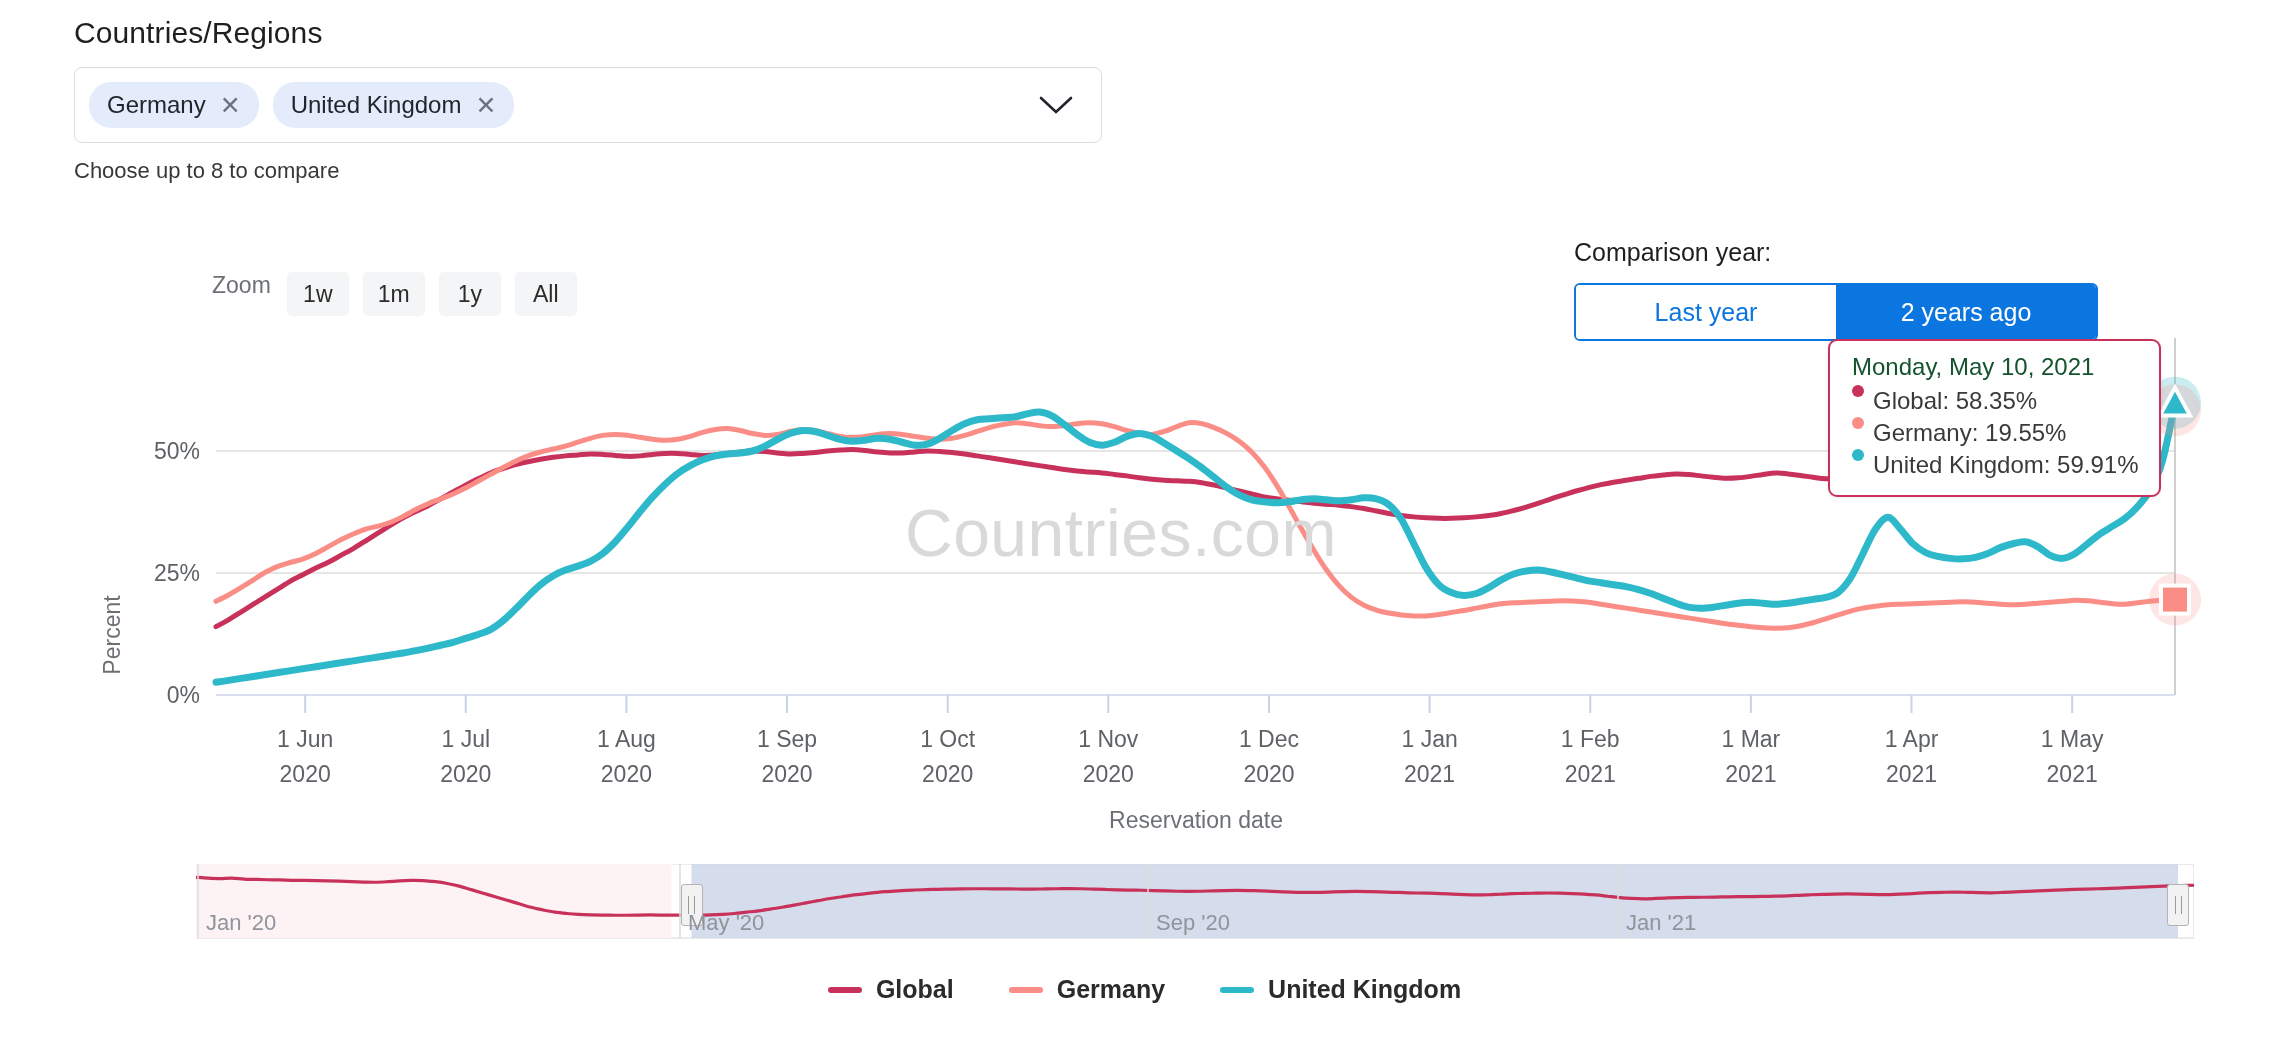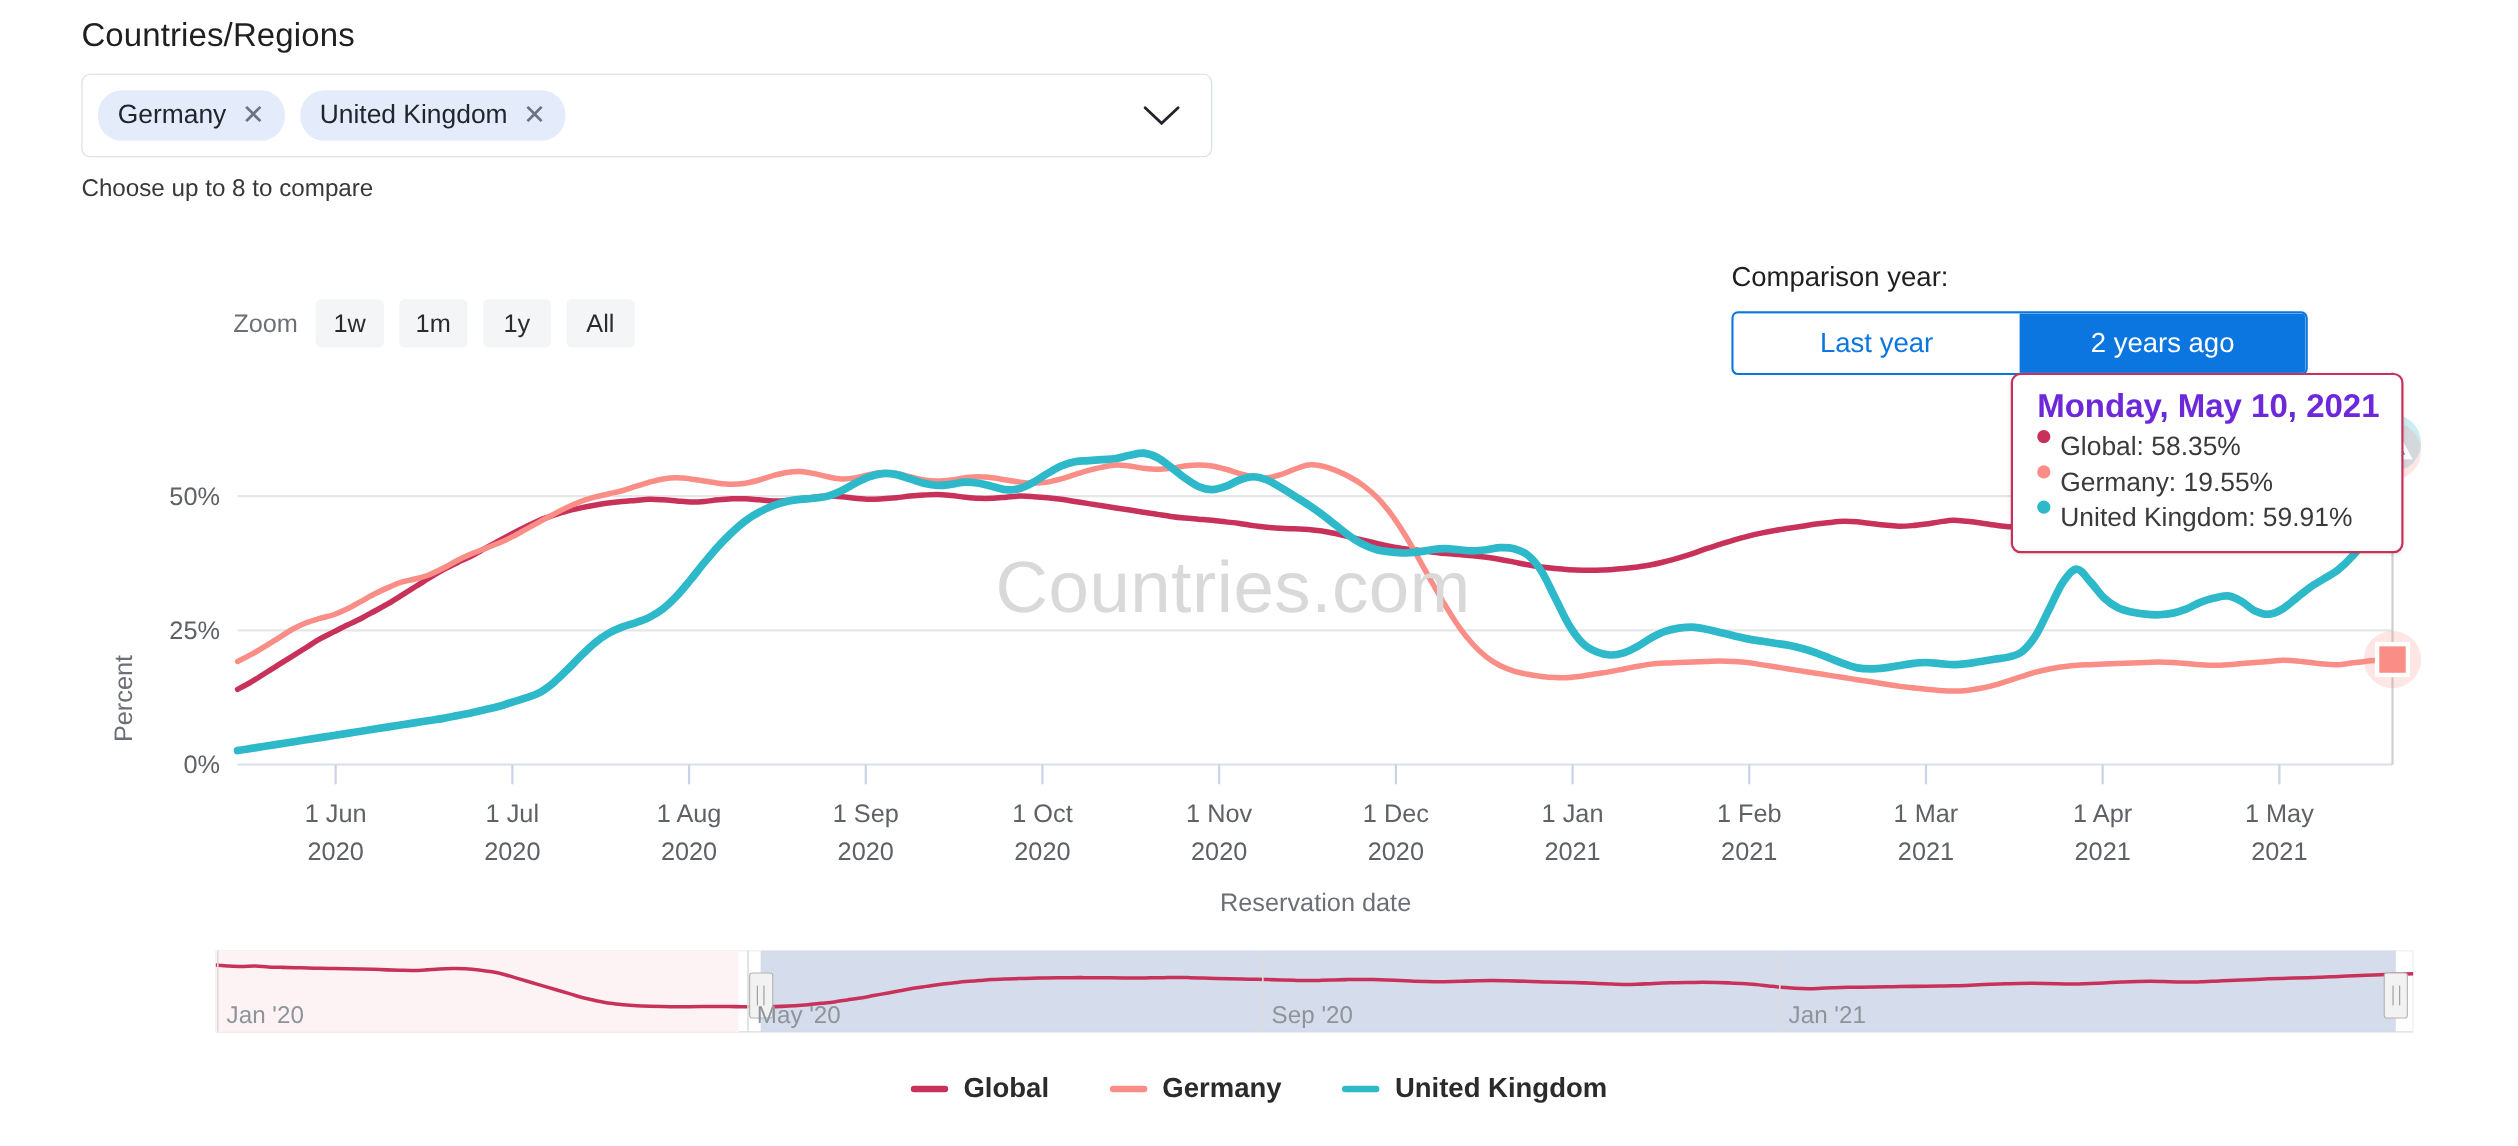--- a/index.html
+++ b/index.html
@@ -55,21 +55,21 @@
     flex:1; display:flex; align-items:center; justify-content:center;
     font-size: 25px; cursor: pointer; border: none;
     font-family: "Liberation Sans", sans-serif;
   }
   .toggle-btn.inactive { background:#ffffff; color:#0b76e0; }
   .toggle-btn.active   { background:#0b76e0; color:#ffffff; }
 
   
   #zoom-block {
     position:absolute; left: 212px; top: 272px;
-    display:flex; align-items:center; gap: 14px;
+    display:flex; align-items:flex-start; gap: 14px;
   }
   #zoom-label { font-size: 23px; color:#6c7076; margin-right: 2px; }
   .zoom-btn {
     background:#f4f5f6; border:none; border-radius:5px;
     height: 44px; min-width: 62px; padding: 0 14px;
     font-size: 23px; color:#2b2b2b; cursor:pointer;
     font-family: "Liberation Sans", sans-serif;
   }
 
   
@@ -84,21 +84,21 @@
     user-select:none; pointer-events:none;
   }
 
   
   #chart-tooltip {
     position:absolute; left: 1828px; top: 339px;
     background:#ffffff; border: 2.5px solid #c8325a; border-radius: 9px;
     padding: 12px 20px 14px 22px;
     box-shadow: 0 1px 4px rgba(0,0,0,.08);
   }
-  #tooltip-date { font-size: 30px; font-weight: bold; color:#6d28d9; margin-bottom: 4px; }
+  #tooltip-date { font-size: 24px; font-weight: normal; color:#14532d; margin-bottom: 4px; }
   .tooltip-row { font-size: 24px; color:#3a3a3a; display:flex; align-items:flex-start; gap: 9px; line-height: 1.33; }
   .tdot { width: 12px; height: 12px; border-radius:50%; display:inline-block; }
 
   
   #navigator { position:absolute; left: 196px; top: 864px; width: 1998px; height: 82px; }
   #nav-svg { display:block; }
   .nav-handle {
     position:absolute; width: 22px; height: 42px; top: 20px;
     background:#f2f2f2; border: 1.5px solid #b3b3b3; border-radius: 3px;
     display:flex; align-items:center; justify-content:center; cursor: ew-resize;

